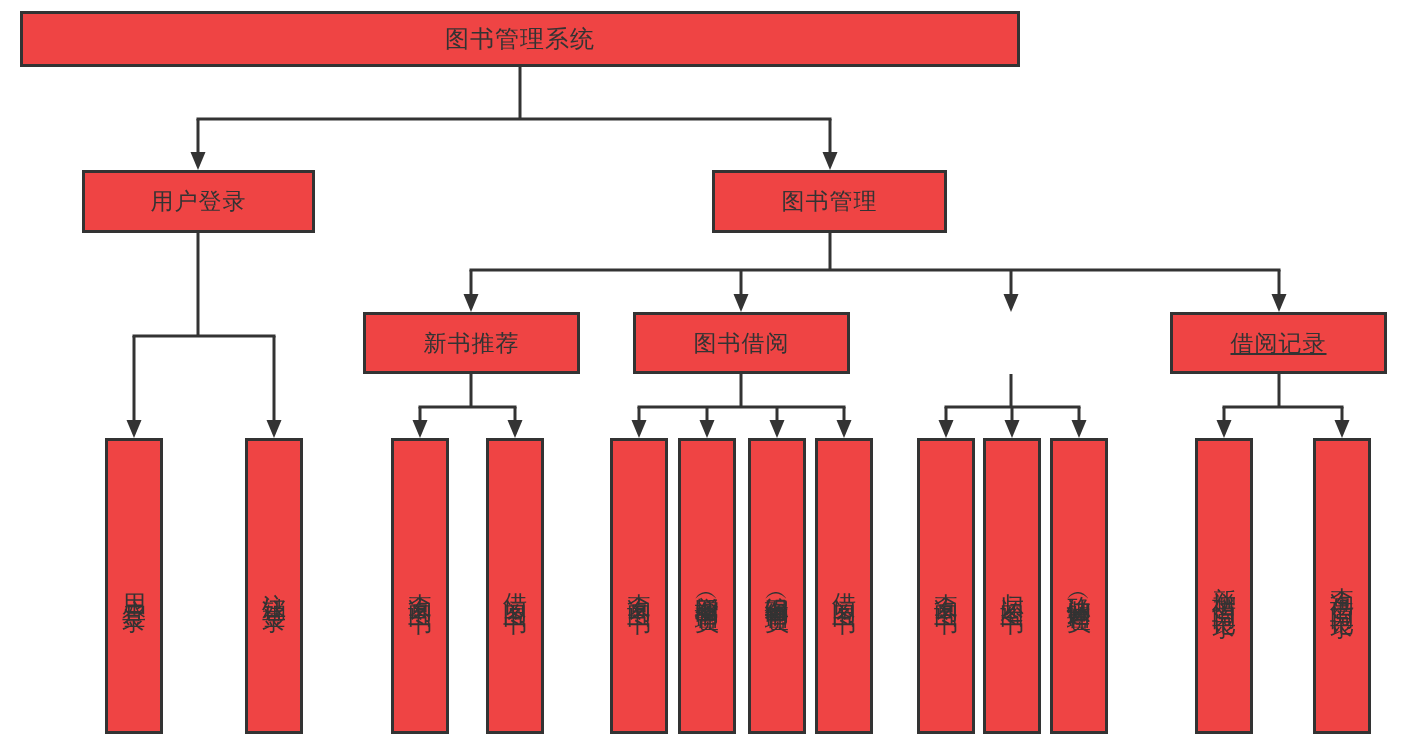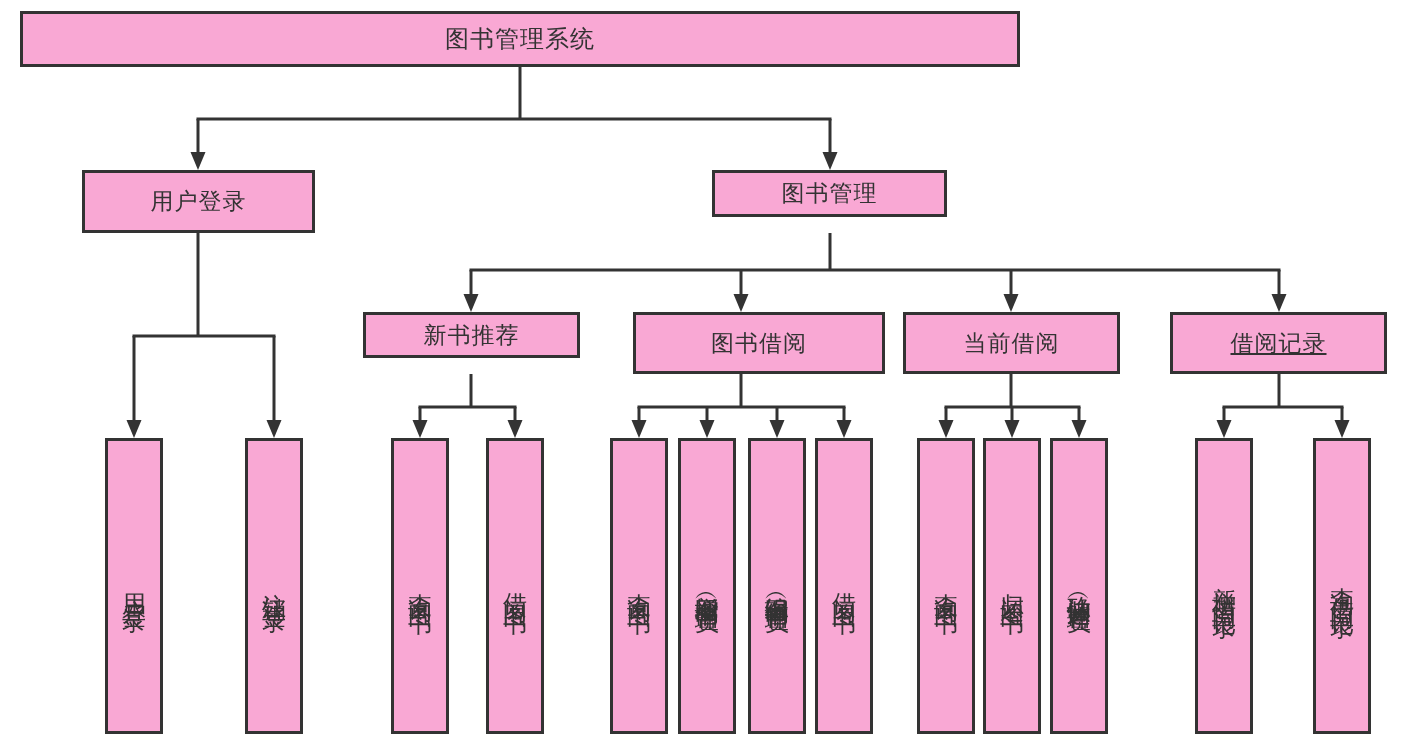--- a/index.html
+++ b/index.html
@@ -19,21 +19,21 @@
     position: absolute;
     left: 0; top: 0;
     width: 1405px;
     height: 747px;
     z-index: 1;
   }
   .node {
     position: absolute;
     box-sizing: border-box;
     border: 3px solid #333333;
-    background: #f9a8d4;
+    background: #ef4444;
     color: #333333;
     display: flex;
     align-items: center;
     justify-content: center;
     z-index: 2;
     text-align: center;
   }
   .node.h {
     font-size: 23px;
     letter-spacing: 1px;
@@ -132,25 +132,24 @@
       <path d="M1004.5,420 L1019.5,420 L1012,438 Z"></path>
       <path d="M1071.5,420 L1086.5,420 L1079,438 Z"></path>
       <path d="M1216.5,420 L1231.5,420 L1224,438 Z"></path>
       <path d="M1334.5,420 L1349.5,420 L1342,438 Z"></path>
     </g>
   </svg>
 
   <div class="node h root" style="left:20px; top:11px; width:1000px; height:56px;">图书管理系统</div>
 
   <div class="node h" style="left:82px; top:170px; width:233px; height:63px;">用户登录</div>
-  <div class="node h" style="left:712px; top:170px; width:235px; height:47px;">图书管理</div>
+  <div class="node h" style="left:712px; top:170px; width:235px; height:63px;">图书管理</div>
 
-  <div class="node h" style="left:363px; top:312px; width:217px; height:46px;">新书推荐</div>
-  <div class="node h" style="left:633px; top:312px; width:252px; height:62px;">图书借阅</div>
-  <div class="node h" style="left:903px; top:312px; width:217px; height:62px;">当前借阅</div>
+  <div class="node h" style="left:363px; top:312px; width:217px; height:62px;">新书推荐</div>
+  <div class="node h" style="left:633px; top:312px; width:217px; height:62px;">图书借阅</div>
   <div class="node h" style="left:1170px; top:312px; width:217px; height:62px;text-decoration:underline;">借阅记录</div>
 
   <div class="node leaf" style="left:105px; top:438px; width:58px; height:296px;">用户登录</div>
   <div class="node leaf" style="left:245px; top:438px; width:58px; height:296px;">注销登录</div>
 
   <div class="node leaf" style="left:391px; top:438px; width:58px; height:296px;">查询图书</div>
   <div class="node leaf" style="left:486px; top:438px; width:58px; height:296px;">借阅图书</div>
 
   <div class="node leaf" style="left:610px; top:438px; width:58px; height:296px;">查询图书</div>
   <div class="node leaf tight" style="left:678px; top:438px; width:58px; height:296px;">新增图书（管理员）</div>

